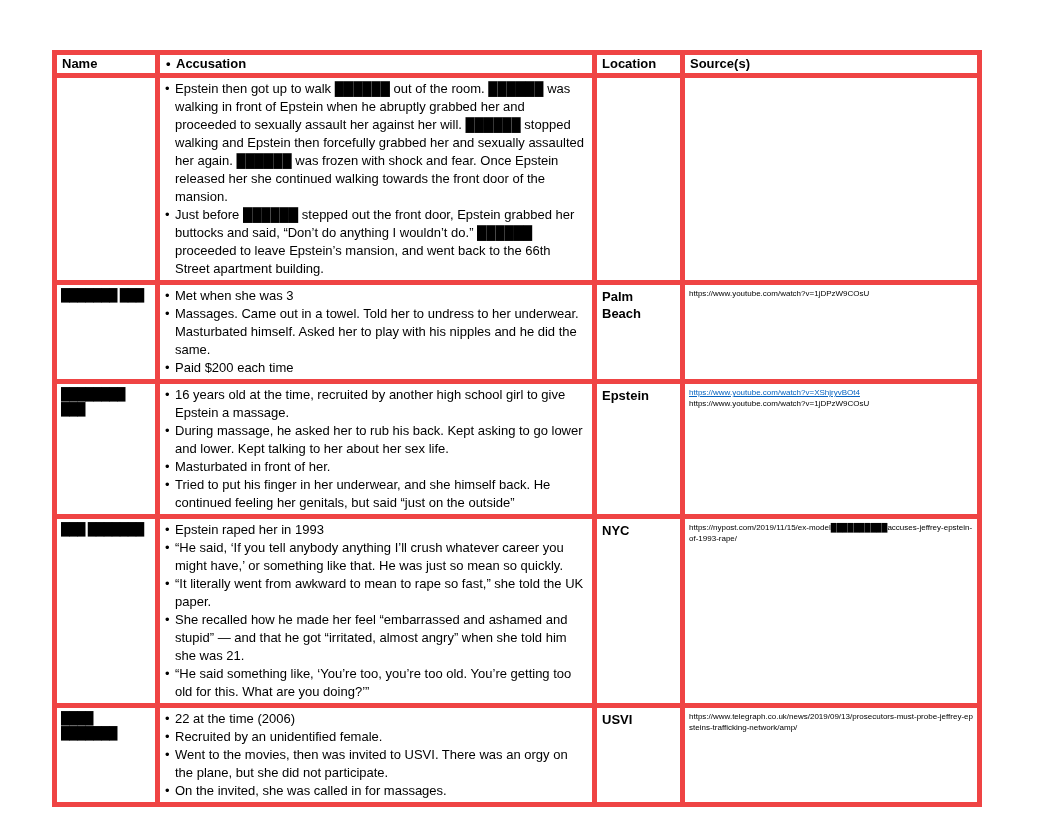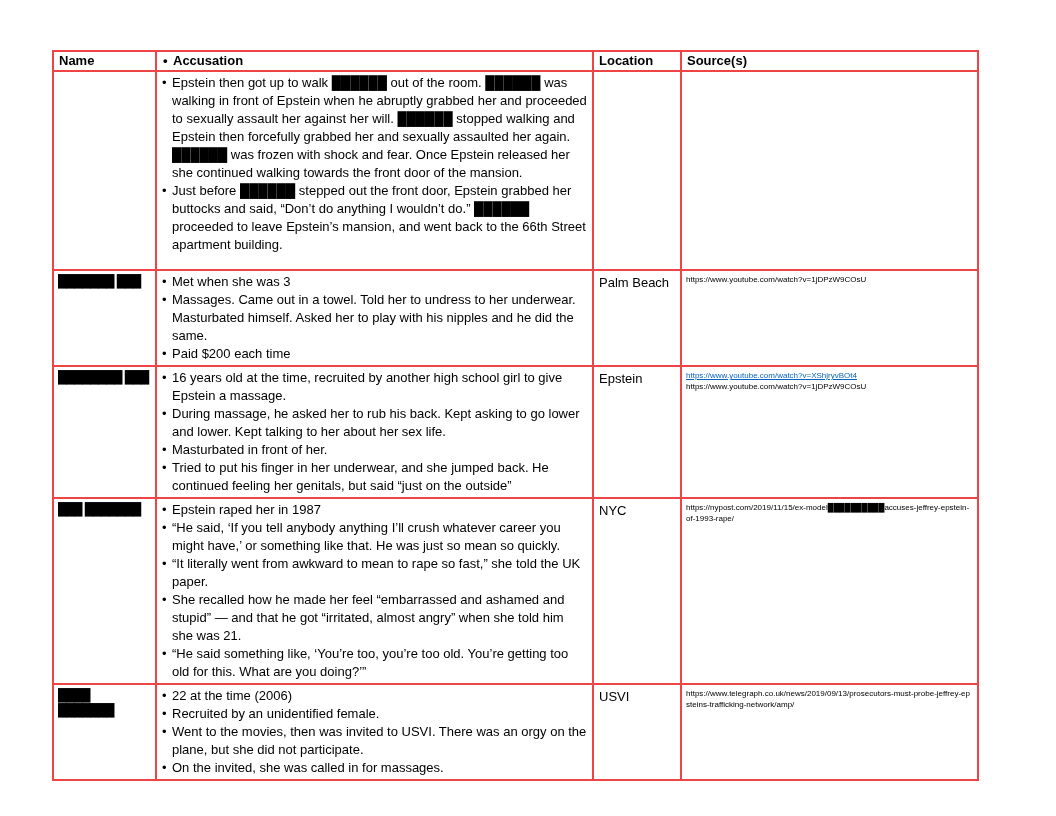--- a/index.html
+++ b/index.html
@@ -10,21 +10,21 @@
     color: #000;
   }
   .page { position: absolute; left: 52px; top: 50px; width: 925px; }
 
   table.doc-table {
     border-collapse: collapse;
     table-layout: fixed;
     width: 925px;
   }
   .doc-table th, .doc-table td {
-    border: 2px solid #ef4444;
+    border: 5px solid #ef4444;
     vertical-align: top;
     overflow: hidden;
   }
   .doc-table th {
     text-align: left;
     font-weight: bold;
     font-size: 13px;
     line-height: 16px;
     padding: 1px 5px;
     height: 18px;
@@ -57,20 +57,21 @@
     padding-left: 13px;
     font-size: 13px;
     line-height: 18px;
   }
   ul.acc-list li::before { content: "\2022"; position: absolute; left: 3px; }
 
   .loc-cell {
     padding: 3px 5px;
     font-size: 13px;
     line-height: 17px;
+    font-weight: bold;
   }
 
   .src-cell { padding: 4px 4px; }
   .src-line {
     font-size: 8px;
     line-height: 10.5px;
     word-break: break-all;
   }
   .src-line.hyperlink {
     color: #0563c1;
@@ -132,37 +133,37 @@
 
       <tr class="r2">
         <td class="name-cell">
           <span class="redacted">████████ ███</span>
         </td>
         <td class="acc-cell">
           <ul class="acc-list">
             <li>16 years old at the time, recruited by another high school girl to give Epstein a massage.</li>
             <li>During massage, he asked her to rub his back. Kept asking to go lower and lower. Kept talking to her about her sex life.</li>
             <li>Masturbated in front of her.</li>
-            <li>Tried to put his finger in her underwear, and she jumped back. He continued feeling her genitals, but said “just on the outside”</li>
+            <li>Tried to put his finger in her underwear, and she himself back. He continued feeling her genitals, but said “just on the outside”</li>
           </ul>
         </td>
         <td class="loc-cell">Epstein</td>
         <td class="src-cell">
           <div class="src-line hyperlink">https://www.youtube.com/watch?v=XShjryvBOt4</div>
           <div class="src-line">https://www.youtube.com/watch?v=1jDPzW9COsU</div>
         </td>
       </tr>
 
       <tr class="r3">
         <td class="name-cell">
           <span class="redacted">███ ███████</span>
         </td>
         <td class="acc-cell">
           <ul class="acc-list">
-            <li>Epstein raped her in 1987</li>
+            <li>Epstein raped her in 1993</li>
             <li>“He said, ‘If you tell anybody anything I’ll crush whatever career you might have,’ or something like that. He was just so mean so quickly.</li>
             <li>“It literally went from awkward to mean to rape so fast,” she told the UK paper.</li>
             <li>She recalled how he made her feel “embarrassed and ashamed and stupid” — and that he got “irritated, almost angry” when she told him she was 21.</li>
             <li>“He said something like, ‘You’re too, you’re too old. You’re getting too old for this. What are you doing?’”</li>
           </ul>
         </td>
         <td class="loc-cell">NYC</td>
         <td class="src-cell">
           <div class="src-line">https://nypost.com/2019/11/15/ex-model██████████accuses-jeffrey-epstein-of-1993-rape/</div>
         </td>

